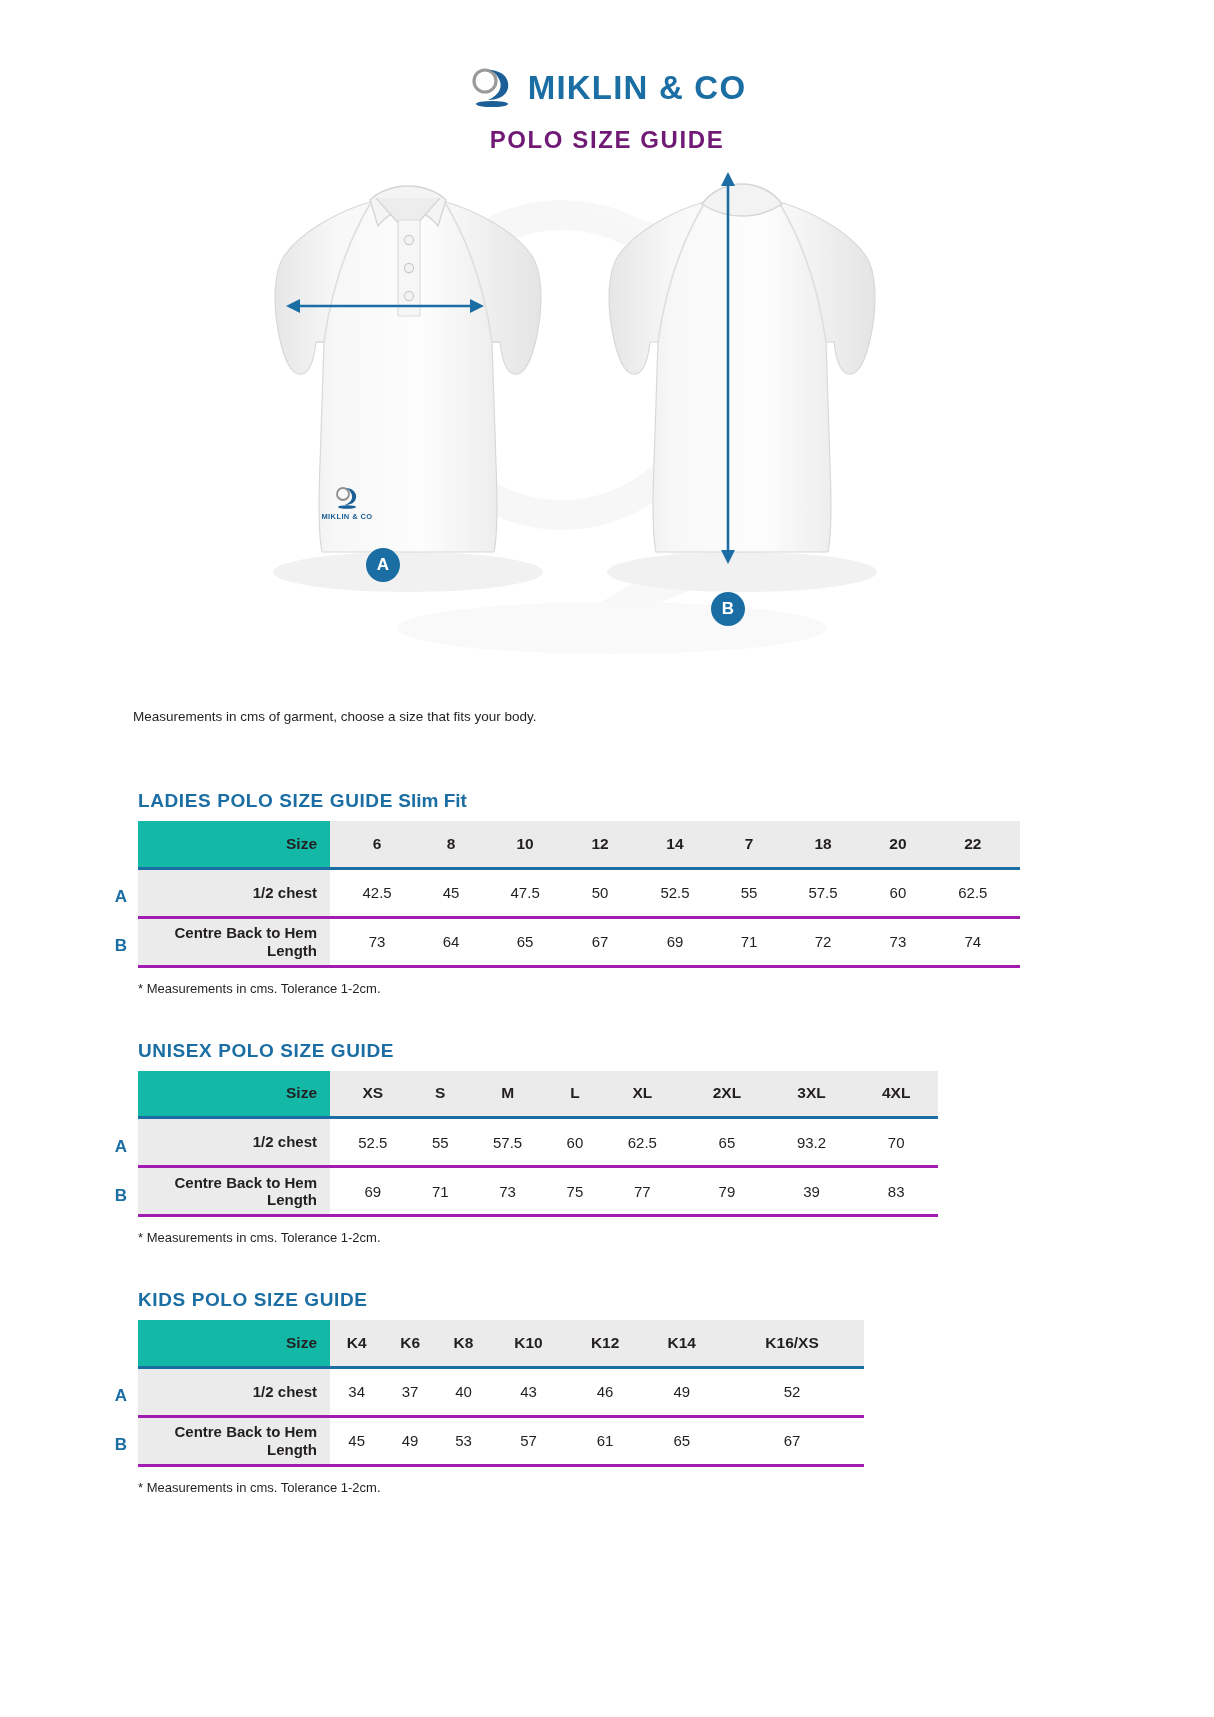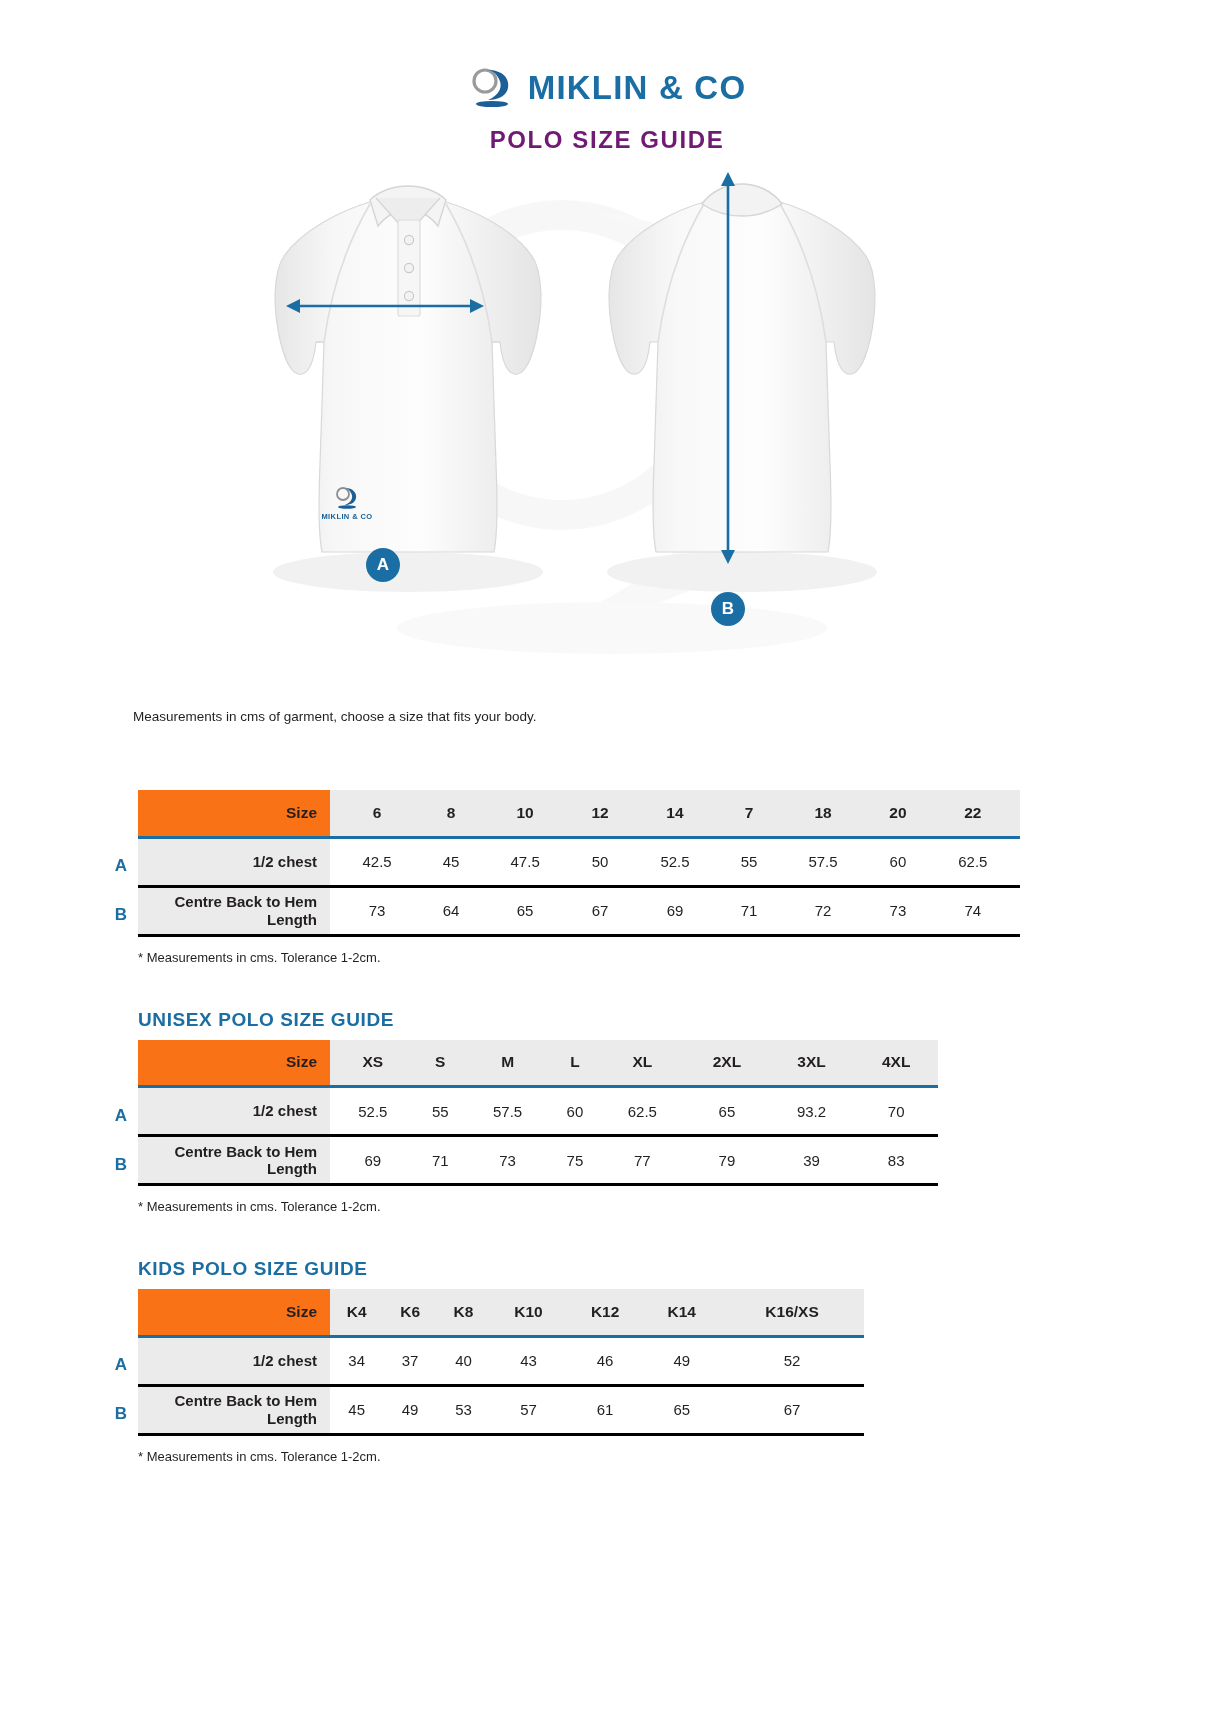--- a/index.html
+++ b/index.html
@@ -82,29 +82,29 @@
     position: absolute; left: 0; width: 26px; text-align: center;
     font-size: 17px; font-weight: bold; color: #1b6ea3;
   }
   table { border-collapse: collapse; margin-left: 30px; }
   th, td {
     font-size: 15px; text-align: center; padding: 0; font-weight: normal;
     color: #231f20; height: 49px; vertical-align: middle;
   }
   thead th { background: #ebebeb; font-weight: bold; font-size: 15.5px; height: 47px; }
   thead tr { border-bottom: 3px solid #1b6ea3; }
-  tbody tr { border-bottom: 3px solid #000000; }
+  tbody tr { border-bottom: 3px solid #a21caf; }
   tbody tr td:first-child {
     background: #ebebeb; font-weight: bold; text-align: right;
     padding-right: 13px; line-height: 1.15;
   }
   th.label-col, td.label-col {
     width: 192px; text-align: right; padding-right: 13px;
   }
-  thead th.label-col { background: #f97316; }
+  thead th.label-col { background: #14b8a6; }
   .cell-2line { display: block; }
 </style>
 </head>
 <body>
 
 <svg class="watermark" viewBox="0 0 690 520">
   <circle cx="300" cy="215" r="150" fill="none" stroke="#f2f2f2" stroke-width="30"></circle>
   <path d="M300 60 C470 60 560 180 540 300 C520 420 390 470 300 470 C470 400 520 270 470 170 C440 105 370 62 300 60 Z" fill="#f4f4f4"></path>
   <ellipse cx="350" cy="478" rx="215" ry="26" fill="#f5f5f5"></ellipse>
 </svg>
@@ -201,20 +201,23 @@
 
   <div class="marker marker-a">A</div>
   <div class="marker marker-b">B</div>
 </div>
 
 <div class="note">Measurements in cms of garment, choose a size that fits your body.</div>
 
 <div class="tables">
 
   <div class="table-block">
+    <div class="table-title">
+      <span>LADIES POLO SIZE GUIDE</span><span class="sub"> Slim Fit</span>
+    </div>
     <div class="table-wrap" style="width:912px;">
       <div class="rowlabel" style="top:66px;">A</div>
       <div class="rowlabel" style="top:115px;">B</div>
       <table style="width:882px;">
         <thead>
           <tr>
             <th class="label-col">Size</th>
             <th>6</th>
             <th>8</th>
             <th>10</th>

